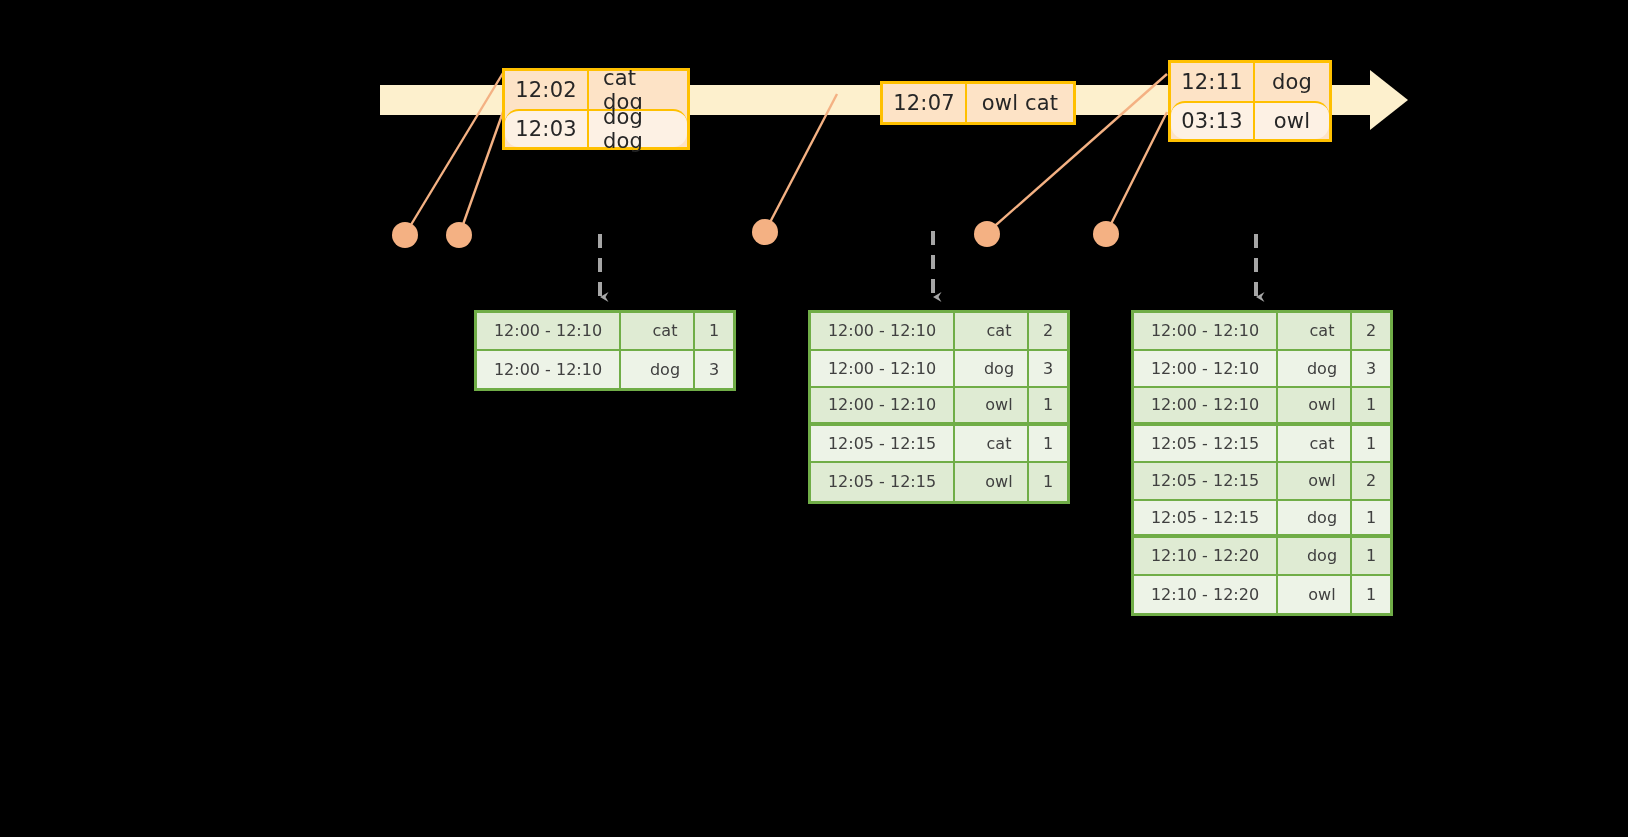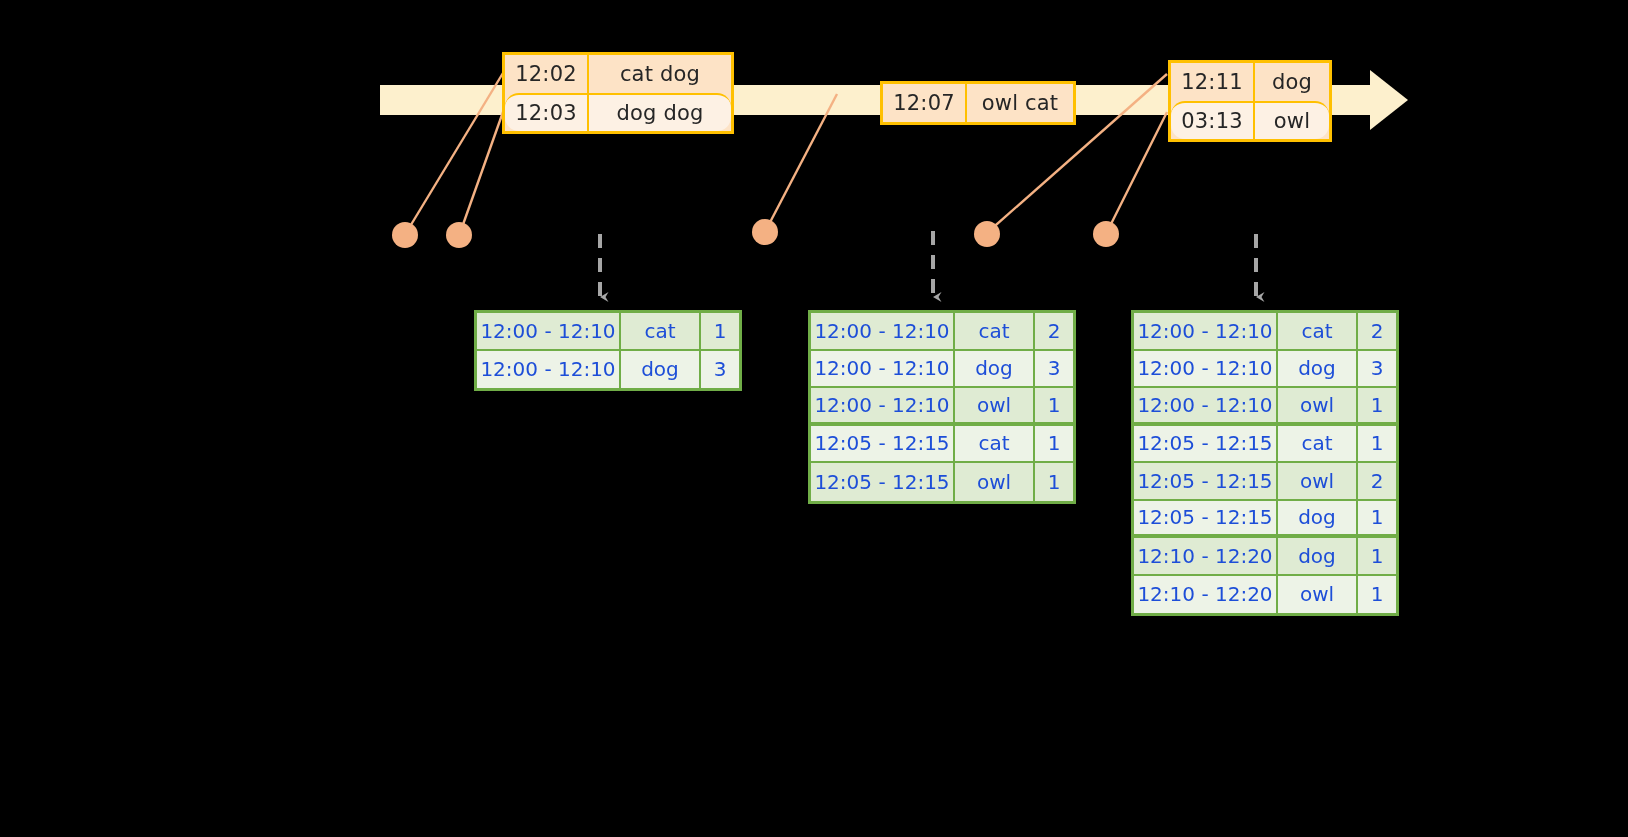--- a/index.html
+++ b/index.html
@@ -50,21 +50,21 @@
   .event-row + .event-row { border-top: 2px solid #ffc000; }
   .event-row.alt { background: #fdf1e4; border-radius: 14px; }
   .event-time, .event-text {
     display: flex; align-items: center; justify-content: center;
     font-size: 21px; color: #262626;
     letter-spacing: .2px;
   }
   .event-time { width: 84px; border-right: 2px solid #ffc000; }
   .event-text { flex: 1; padding: 0 14px; }
 
-  #event-a { left: 502px; top: 52px; width: 232px; }
+  #event-a { left: 502px; top: 68px; width: 188px; }
   #event-b { left: 836px; top: 81px; width: 196px; margin-left: 44px; }
   #event-c { left: 1168px; top: 60px; width: 164px; }
 
   
   .result-table {
     position: absolute;
     border: 3px solid #70ad47;
     background: #e2efd9;
     display: flex;
     flex-direction: column;
@@ -73,24 +73,24 @@
     display: flex;
     height: 37.5px;
     border-bottom: 2px solid #70ad47;
   }
   .res-row:last-child { border-bottom: none; }
   .res-row.odd { background: #dfebd3; }
   .res-row.even { background: #edf3e7; }
   .res-row.group-end { border-bottom: 4px solid #70ad47; }
   .res-window, .res-key, .res-count {
     display: flex; align-items: center; justify-content: center;
-    font-size: 20px; color: #1d4ed8;
+    font-size: 16px; color: #404040;
   }
   .res-window { width: 144px; border-right: 2px solid #70ad47; }
-  .res-key    { width: 80px;  border-right: 2px solid #70ad47; }
+  .res-key    { width: 58px;  border-right: 2px solid #70ad47; margin-left: 16px; }
   .res-count  { width: 38px; }
 
   #table-1 { left: 474px; top: 310px; }
   #table-2 { left: 808px; top: 310px; }
   #table-3 { left: 1131px; top: 310px; }
 </style>
 </head>
 <body>
 
 <div id="stage">

